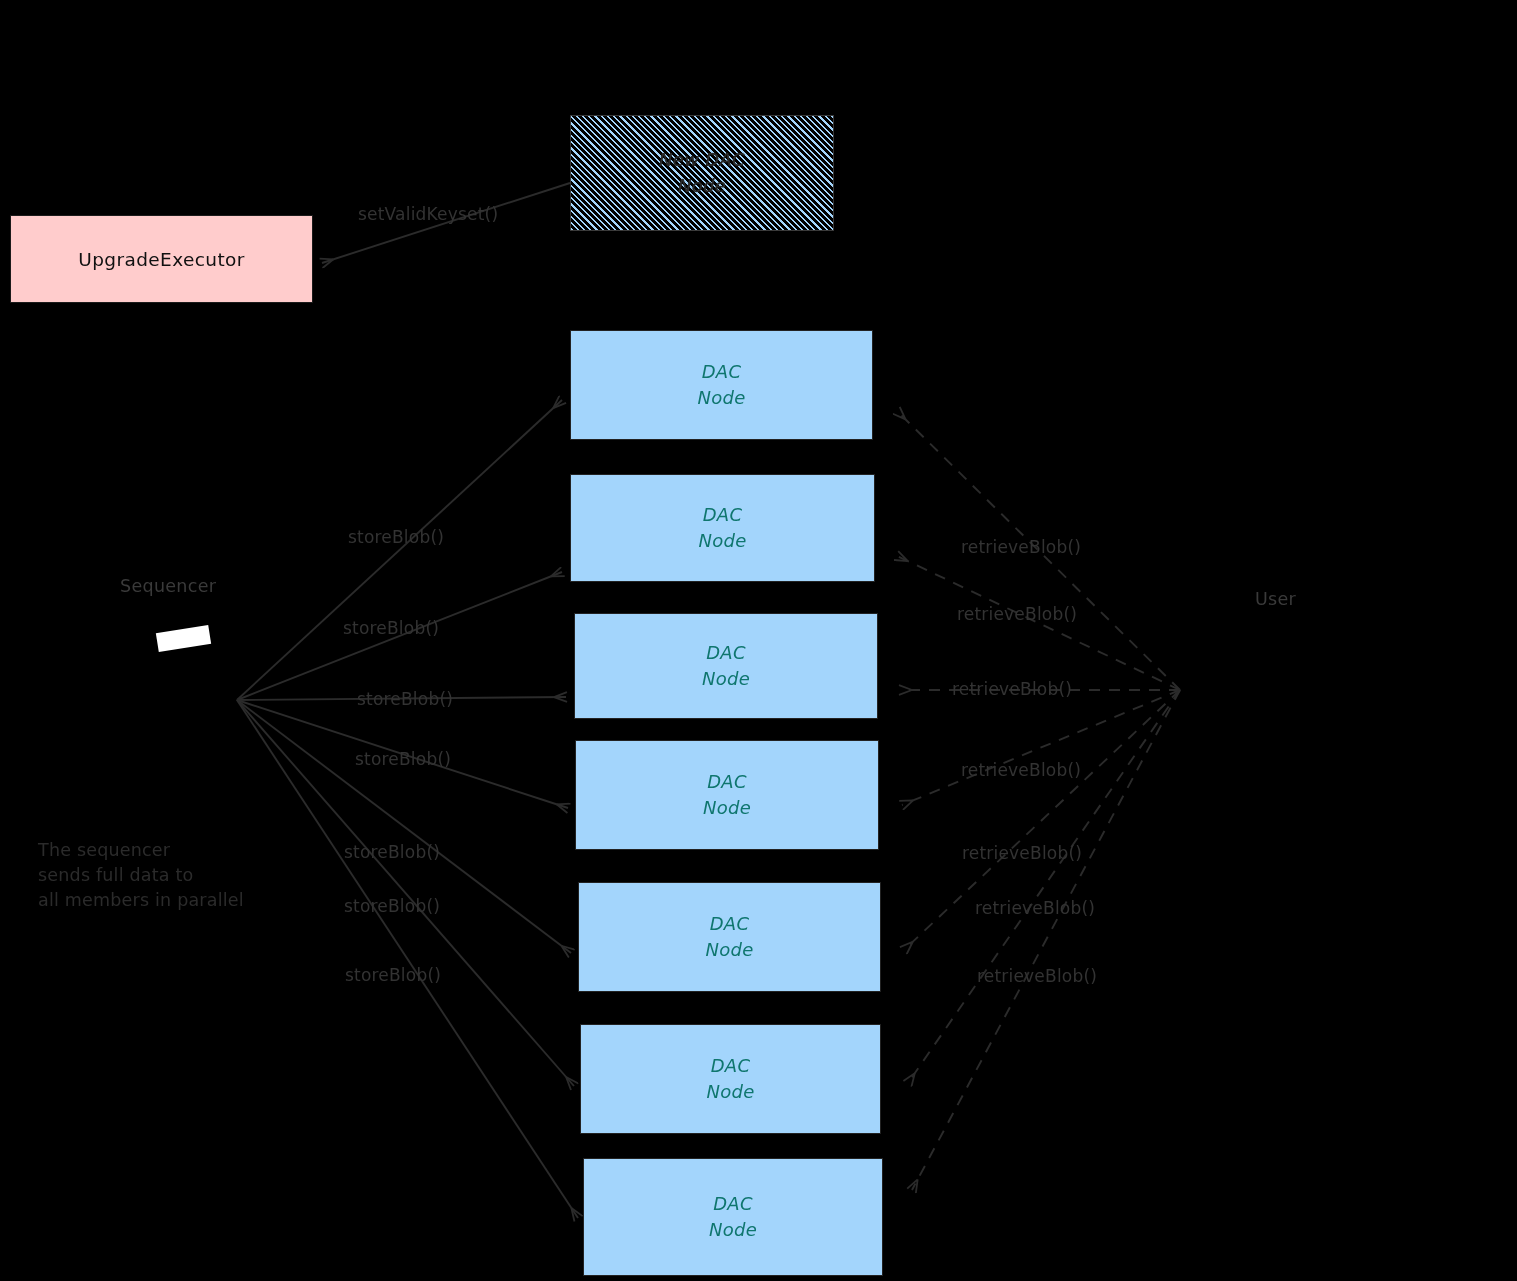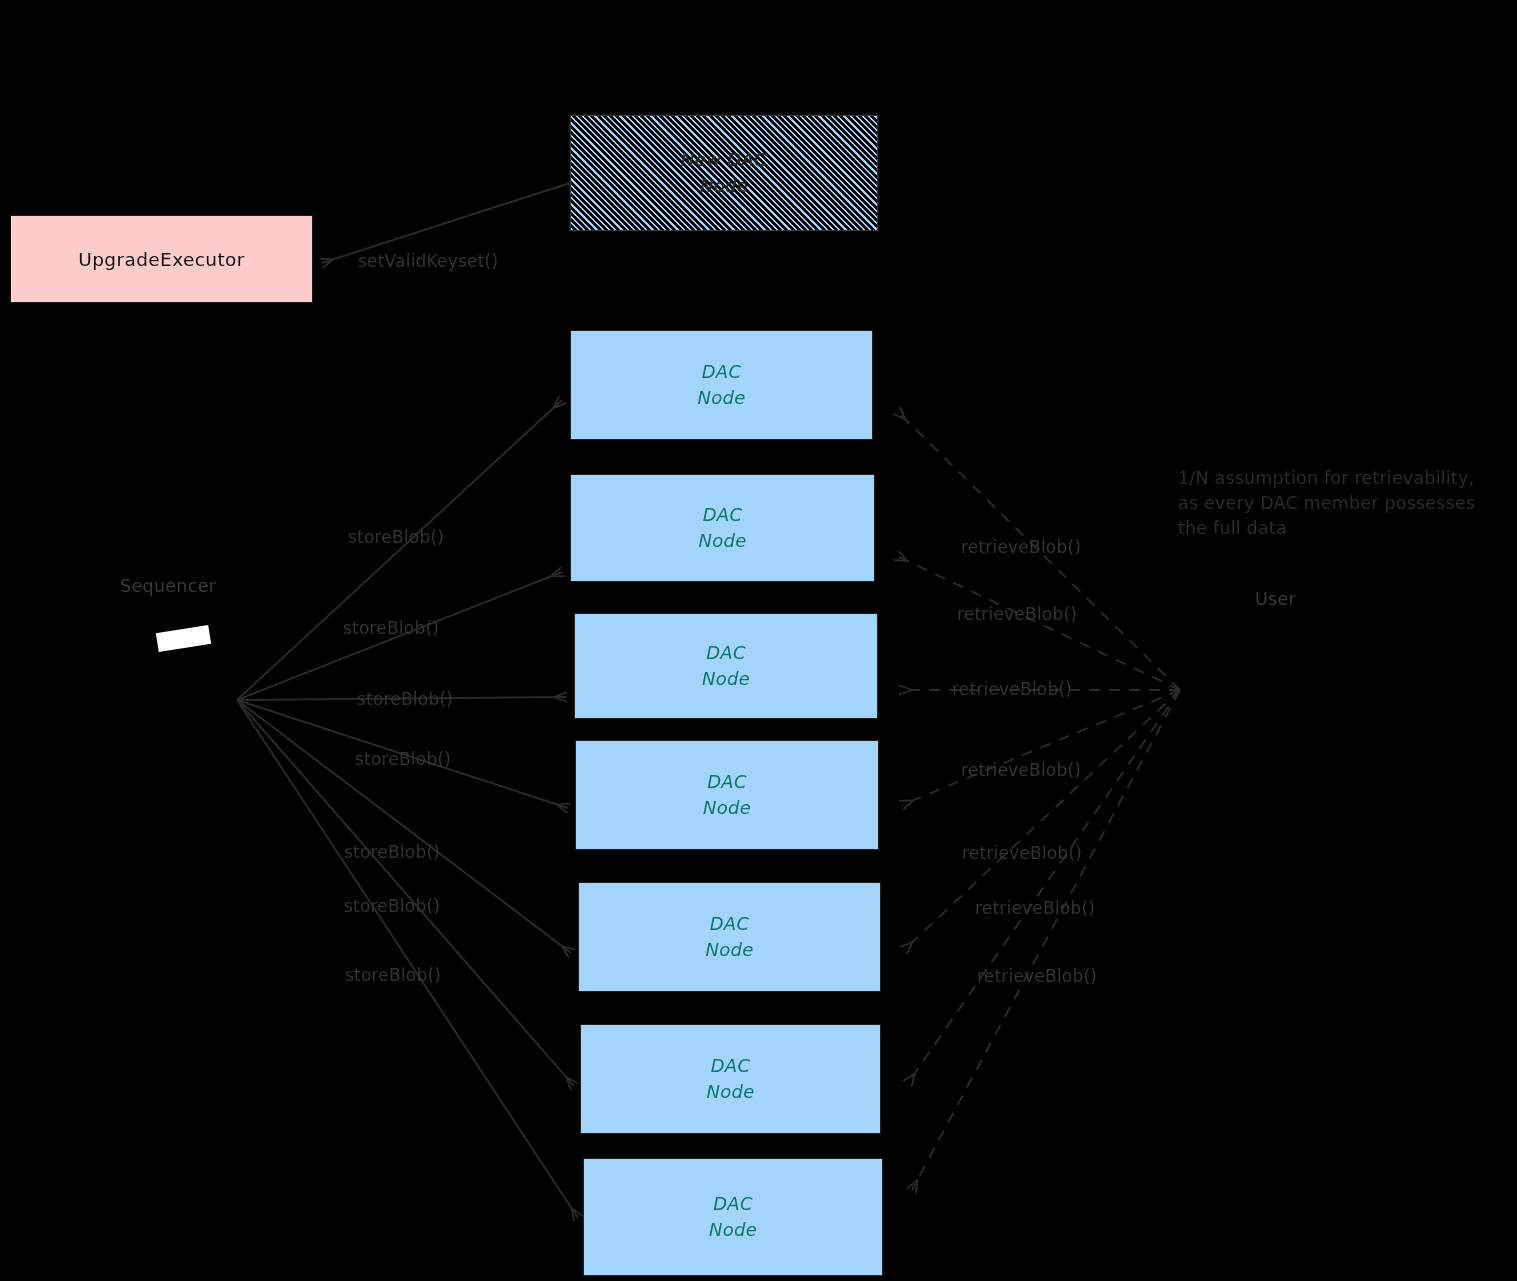--- a/index.html
+++ b/index.html
@@ -146,30 +146,30 @@
       <path d="M1180,690 L897,556" marker-end="url(#arrowDash)"></path>
       <path d="M1180,690 L900,690" marker-end="url(#arrowDash)"></path>
       <path d="M1180,690 L902,805" marker-end="url(#arrowDash)"></path>
       <path d="M1180,690 L904,950" marker-end="url(#arrowDash)"></path>
       <path d="M1180,690 L908,1083" marker-end="url(#arrowDash)"></path>
       <path d="M1180,690 L912,1190" marker-end="url(#arrowDash)"></path>
     </g>
   </svg>
 
 
-  <div class="hatch-box" style="left:570px; top:115px; width:308px; height:116px;">
+  <div class="hatch-box" style="left:570px; top:115px; width:264px; height:116px;">
     <span class="ln">New DAC</span>
     <span class="ln">Node</span>
   </div>
 
   <div class="exec-box" style="left:10px; top:215px; width:303px; height:88px;">
     <span class="ln">UpgradeExecutor</span>
   </div>
 
-  <div class="edge-label" style="left:358px; top:204px;margin-top:47px;">setValidKeyset()</div>
+  <div class="edge-label" style="left:358px; top:204px;">setValidKeyset()</div>
 
   <div class="node-box" style="left:570px; top:330px; width:303px; height:110px;">
     <span class="ln">DAC</span>
     <span class="ln">Node</span>
   </div>
   <div class="node-box" style="left:570px; top:474px; width:305px; height:108px;">
     <span class="ln">DAC</span>
     <span class="ln">Node</span>
   </div>
   <div class="node-box" style="left:574px; top:613px; width:304px; height:106px;">
@@ -207,17 +207,17 @@
   <div class="edge-label" style="left:345px; top:965px;">storeBlob()</div>
 
   <div class="edge-label" style="left:961px; top:537px;">retrieveBlob()</div>
   <div class="edge-label" style="left:957px; top:604px;">retrieveBlob()</div>
   <div class="edge-label" style="left:952px; top:679px;">retrieveBlob()</div>
   <div class="edge-label" style="left:961px; top:760px;">retrieveBlob()</div>
   <div class="edge-label" style="left:962px; top:843px;">retrieveBlob()</div>
   <div class="edge-label" style="left:975px; top:898px;">retrieveBlob()</div>
   <div class="edge-label" style="left:977px; top:966px;">retrieveBlob()</div>
 
-  <div class="note" style="left:1178px; top:466px;">1/N assumption for retrievability,
-as every DAC member possesses
-the full data</div>
+  <div class="note" style="left:38px; top:838px;">The sequencer
+sends full data to
+all members in parallel</div>
 
 </div>
 
 </body></html>

